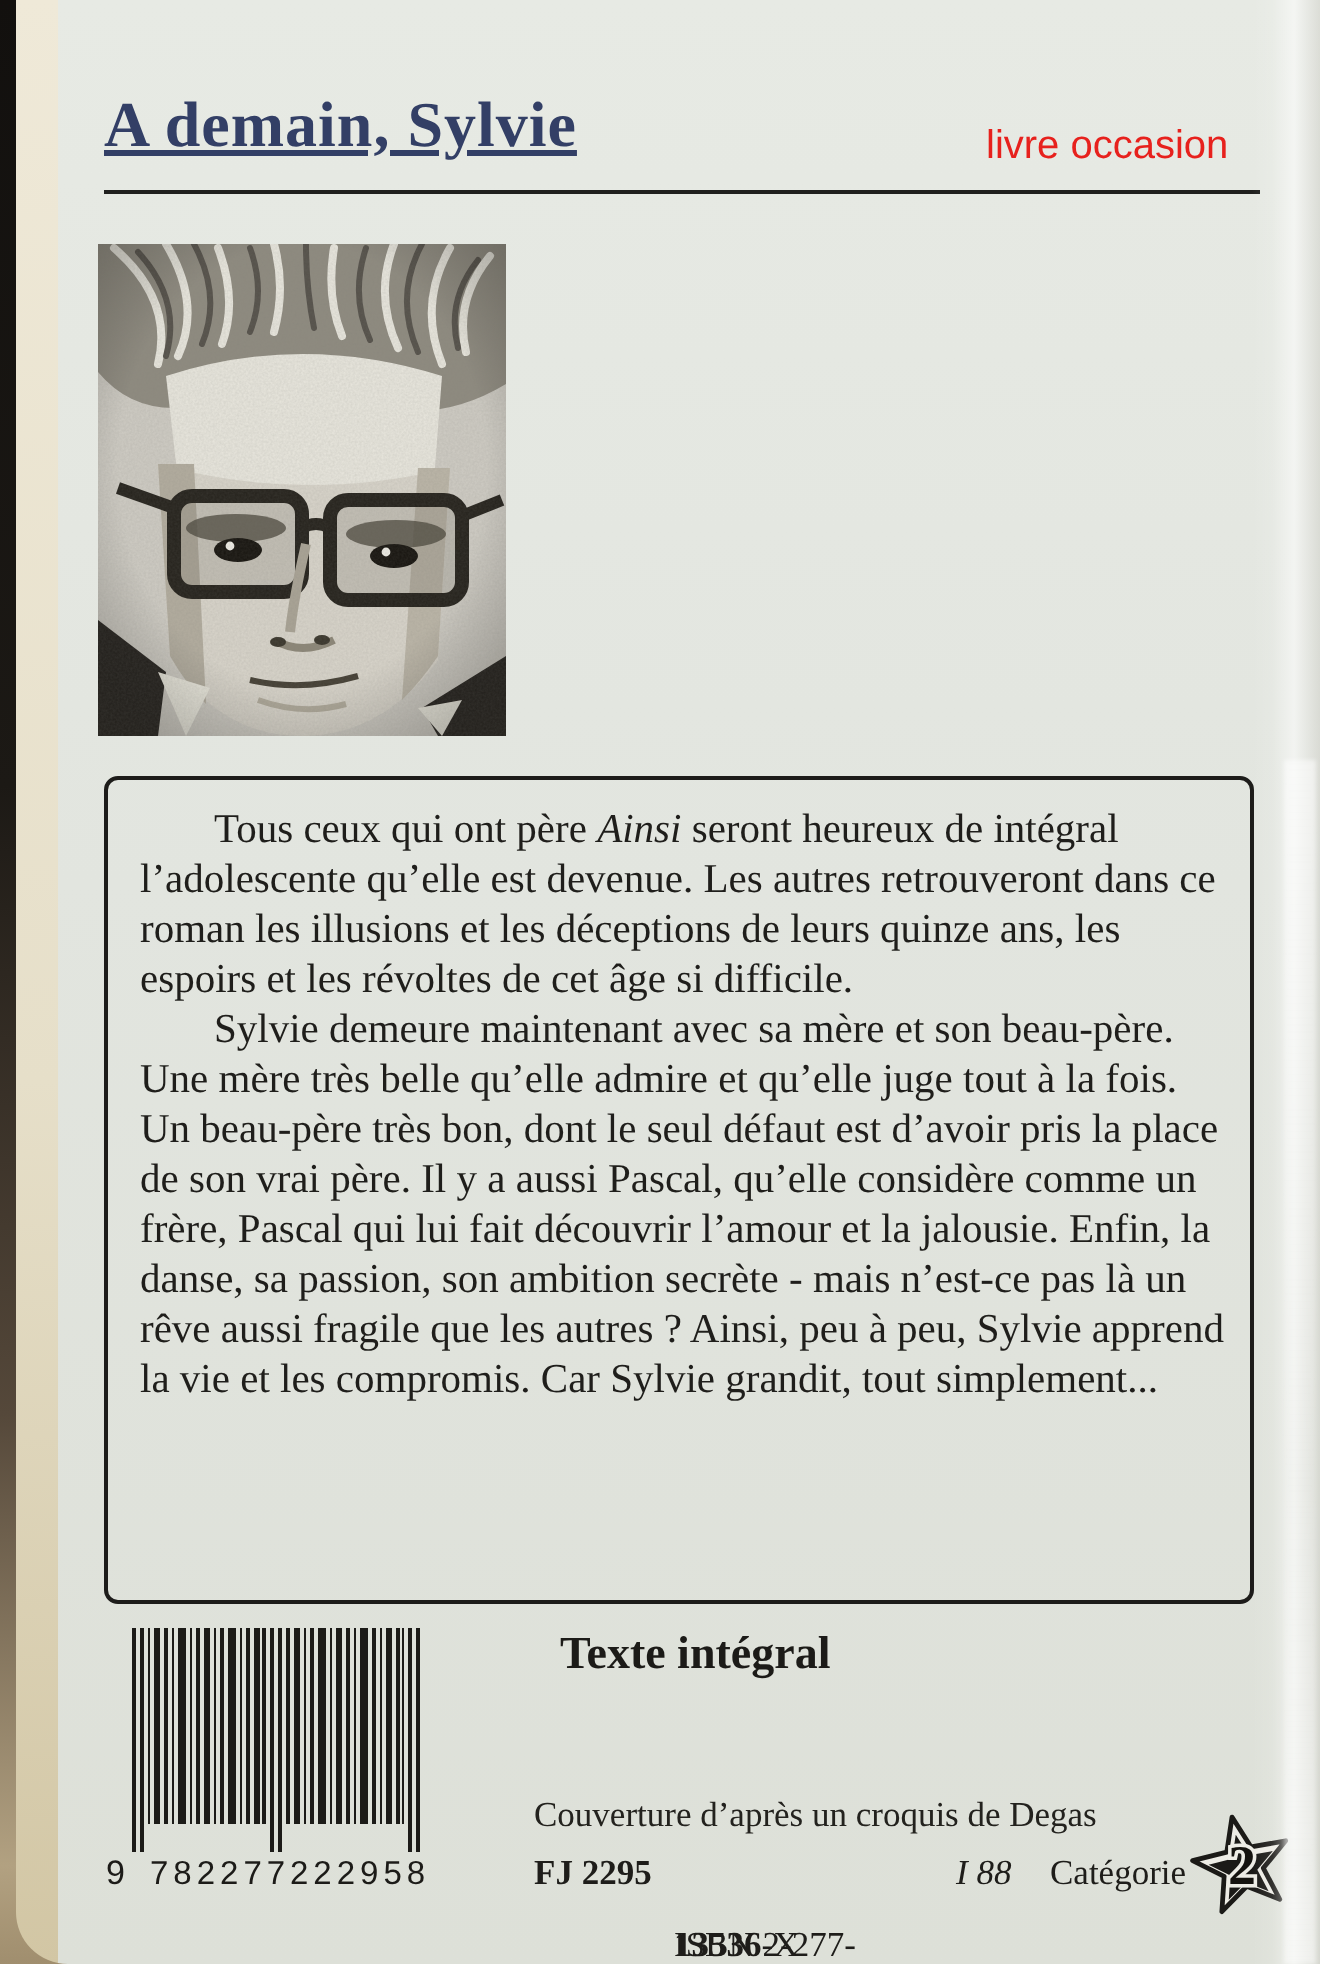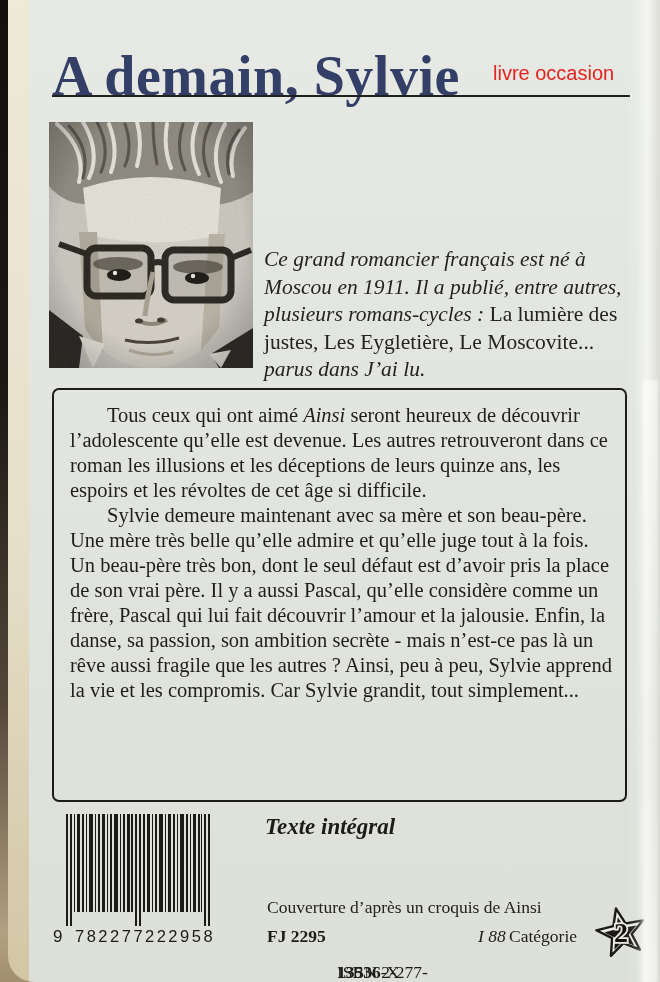--- a/index.html
+++ b/index.html
@@ -11,54 +11,54 @@
   .pages-edge{position:absolute;left:0;top:0;bottom:0;width:21px;
         background:linear-gradient(180deg,#efe9d8 0%,#e6dfc9 55%,#d2c6a4 100%);
         border-right:1px solid #a3967a;}
   .cover{position:absolute;left:21px;top:0;right:0;bottom:0;
         background:linear-gradient(180deg,#e7eae4 0%,#e2e5df 45%,#dde0d8 100%);}
   .gloss{position:absolute;top:0;right:0;bottom:0;width:34px;pointer-events:none;
         background:linear-gradient(90deg,rgba(255,255,255,0) 0%,rgba(255,255,255,.10) 30%,rgba(255,255,255,.55) 62%,rgba(205,205,198,.45) 100%);}
   .gloss2{position:absolute;top:380px;right:2px;width:16px;height:602px;pointer-events:none;
         background:linear-gradient(180deg,rgba(255,255,255,.55),rgba(255,255,255,.15) 60%,rgba(255,255,255,.5));filter:blur(1px);}
 
-  .title{position:absolute;left:23px;top:44px;font-weight:bold;font-size:56px;
-        color:#333f66;letter-spacing:.5px;}
+  .title{position:absolute;left:23px;top:44px;font-weight:bold;font-size:32px;
+        color:#333f66;letter-spacing:.5px;text-decoration:underline;}
   .stamp{position:absolute;left:464px;top:62px;font-family:"Liberation Sans",sans-serif;
         font-size:20px;color:#e7211d;font-weight:500;}
   .rule{position:absolute;left:23px;top:95px;width:578px;height:2px;background:#20201e;}
 
   .photo{position:absolute;left:20px;top:122px;width:204px;height:246px;}
 
   .author-name{position:absolute;left:237px;top:210px;font-weight:bold;font-size:27px;color:#1c1b19;}
   .author-bio{position:absolute;left:235px;top:246px;width:382px;
         font-size:21.5px;line-height:27.5px;color:#24231f;font-style:italic;}
   .author-bio .roman{font-style:normal;}
 
   .synopsis-box{position:absolute;left:23px;top:388px;width:575px;height:414px;
         border:2px solid #1d1c1a;border-radius:7px;box-sizing:border-box;
         padding:13px 9px 0 16px;}
   .synopsis-box p{margin:0;font-size:20.5px;line-height:25px;color:#1f1e1b;
         text-indent:37px;}
   .synopsis-box .book-title{font-style:italic;}
 
-  .texte-integral{position:absolute;left:236px;top:814px;font-weight:bold;font-size:23px;color:#1c1b18;font-style:italic;}
+  .texte-integral{position:absolute;left:251px;top:814px;font-weight:bold;font-size:23px;color:#1c1b18;}
 
   .barcode{position:absolute;left:23px;top:812px;width:162px;height:134px;}
   .barcode text{font-family:"Liberation Sans",sans-serif;fill:#1c1b18;}
 
   .credit{position:absolute;left:238px;top:897px;font-size:17.5px;color:#23221e;}
 
   .imprint{position:absolute;left:0;top:926px;width:660px;height:30px;font-size:17.5px;color:#1e1d1a;}
   .imprint span{position:absolute;top:0;white-space:nowrap;}
   .imprint .code{left:238px;font-weight:bold;}
   .imprint .isbn{left:308px;margin-top:36px;}
   .imprint .isbn b{font-weight:bold;}
   .imprint .issue{left:449px;font-style:italic;}
-  .imprint .cat{left:480px;}
+  .imprint .cat{left:496px;}
   .cat-star{position:absolute;left:564px;top:904px;width:56px;height:56px;}
 </style>
 </head>
 <body>
 
 <div class="scene">
   <div class="book">
     <div class="pages-edge"></div>
     <div class="cover">
 
@@ -111,24 +111,23 @@
         <path d="M80,228 q22,8 44,2" stroke="#b0aa9b" stroke-width="3" fill="none"></path>
 
         <path d="M0,188 l34,26 l-4,32 L0,246 Z" fill="#26231f"></path>
         <path d="M204,206 l-42,26 l8,14 h34 Z" fill="#26231f"></path>
         <path d="M30,214 l14,32 l12,-24 Z" fill="#eceadf"></path>
         <path d="M160,232 l12,14 l10,-18 Z" fill="#eceadf"></path>
         <rect x="0" y="0" width="204" height="246" fill="url(#vig)"></rect>
         <rect x="0" y="0" width="204" height="246" filter="url(#grain)" opacity=".55"></rect>
       </svg>
 
-      <div class="author-bio"><span>Ce grand romancier français est né à Moscou en 1911. Il a publié, entre autres, plusieurs romans-cycles : </span><span class="roman">La lumière des justes, Les Eygletière, Le Moscovite...</span><span> parus dans J’ai lu.</span></div>
 
       <div class="synopsis-box">
-        <p><span>Tous ceux qui ont aimé </span><span class="book-title">Ainsi</span><span> seront heureux de découvrir l’adolescente qu’elle est devenue. Les autres retrouveront dans ce roman les illusions et les déceptions de leurs quinze ans, les espoirs et les révoltes de cet âge si difficile.</span></p>
+        <p><span>Tous ceux qui ont père </span><span class="book-title">Ainsi</span><span> seront heureux de intégral l’adolescente qu’elle est devenue. Les autres retrouveront dans ce roman les illusions et les déceptions de leurs quinze ans, les espoirs et les révoltes de cet âge si difficile.</span></p>
         <p>Sylvie demeure maintenant avec sa mère et son beau-père. Une mère très belle qu’elle admire et qu’elle juge tout à la fois. Un beau-père très bon, dont le seul défaut est d’avoir pris la place de son vrai père. Il y a aussi Pascal, qu’elle considère comme un frère, Pascal qui lui fait découvrir l’amour et la jalousie. Enfin, la danse, sa passion, son ambition secrète - mais n’est-ce pas là un rêve aussi fragile que les autres ? Ainsi, peu à peu, Sylvie apprend la vie et les compromis. Car Sylvie grandit, tout simplement...</p>
       </div>
 
       <div class="texte-integral">Texte intégral</div>
 
       <svg class="barcode" viewBox="0 0 162 134">
         <g fill="#1c1b18">
           <rect x="14" y="2" width="2" height="112"></rect>
             <rect x="18" y="2" width="2" height="112"></rect>
           <rect x="22" y="2" width="1" height="98"></rect>
@@ -164,21 +163,21 @@
             <rect x="146" y="2" width="2" height="98"></rect>
           <rect x="149" y="2" width="1" height="98"></rect>
           <rect x="152" y="2" width="2" height="112"></rect>
             <rect x="156" y="2" width="2" height="112"></rect>
         </g>
         <text x="1" y="130" font-size="17">9</text>
         <text x="23" y="130" font-size="16.5" letter-spacing="2.5">782277</text>
         <text x="93" y="130" font-size="16.5" letter-spacing="2.5">222958</text>
       </svg>
 
-      <div class="credit">Couverture d’après un croquis de Ainsi</div>
+      <div class="credit">Couverture d’après un croquis de Degas</div>
 
       <div class="imprint">
         <span class="code">FJ 2295</span>
         <span class="isbn"><span>ISBN 2-277-</span><b>13536</b><span>-X</span></span>
         <span class="issue">I 88</span>
         <span class="cat">Catégorie</span>
       </div>
 
       <svg class="cat-star" viewBox="0 0 56 56">
         <g transform="rotate(-12 28 28)">

